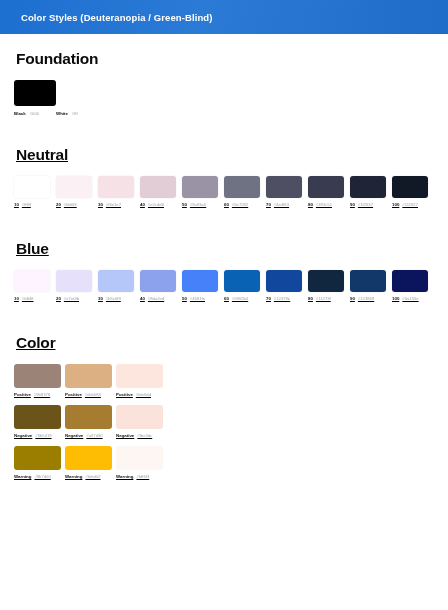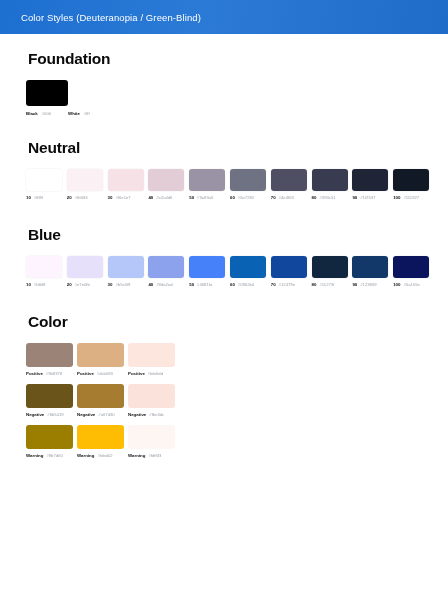--- a/index.html
+++ b/index.html
@@ -22,37 +22,37 @@
     height: 34px;
     width: 100%;
     background: linear-gradient(100deg, #1d6fd0 0%, #2b7ad6 45%, #1f6cc8 100%);
     display: flex;
     align-items: center;
     padding: 0 0 0 21px;
   }
   .titlebar-text {
     color: #ffffff;
     font-size: 9.5px;
-    font-weight: normal;
+    font-weight: bold;
     letter-spacing: 0.1px;
   }
 
   
   .page {
-    padding: 16px 14px 0 26px;
+    padding: 16px 14px 0 14px;
   }
   .section { margin-bottom: 4px; }
   .section-title {
     font-size: 15.5px;
     font-weight: bold;
     color: #0b0b0c;
     letter-spacing: -0.2px;
     margin: 0 0 12px 2px;
   }
-  .section + .section { margin-top: 23px; }
+  .section + .section { margin-top: 30px; text-decoration: underline; }
   .chip {
     display: flex;
     flex-direction: column;
     align-items: flex-start;
   }
   .chip-box {
     width: 36px;
     height: 22px;
     border-radius: 3px;
     box-shadow: 0 0 0 0.5px rgba(0,0,0,0.05);

